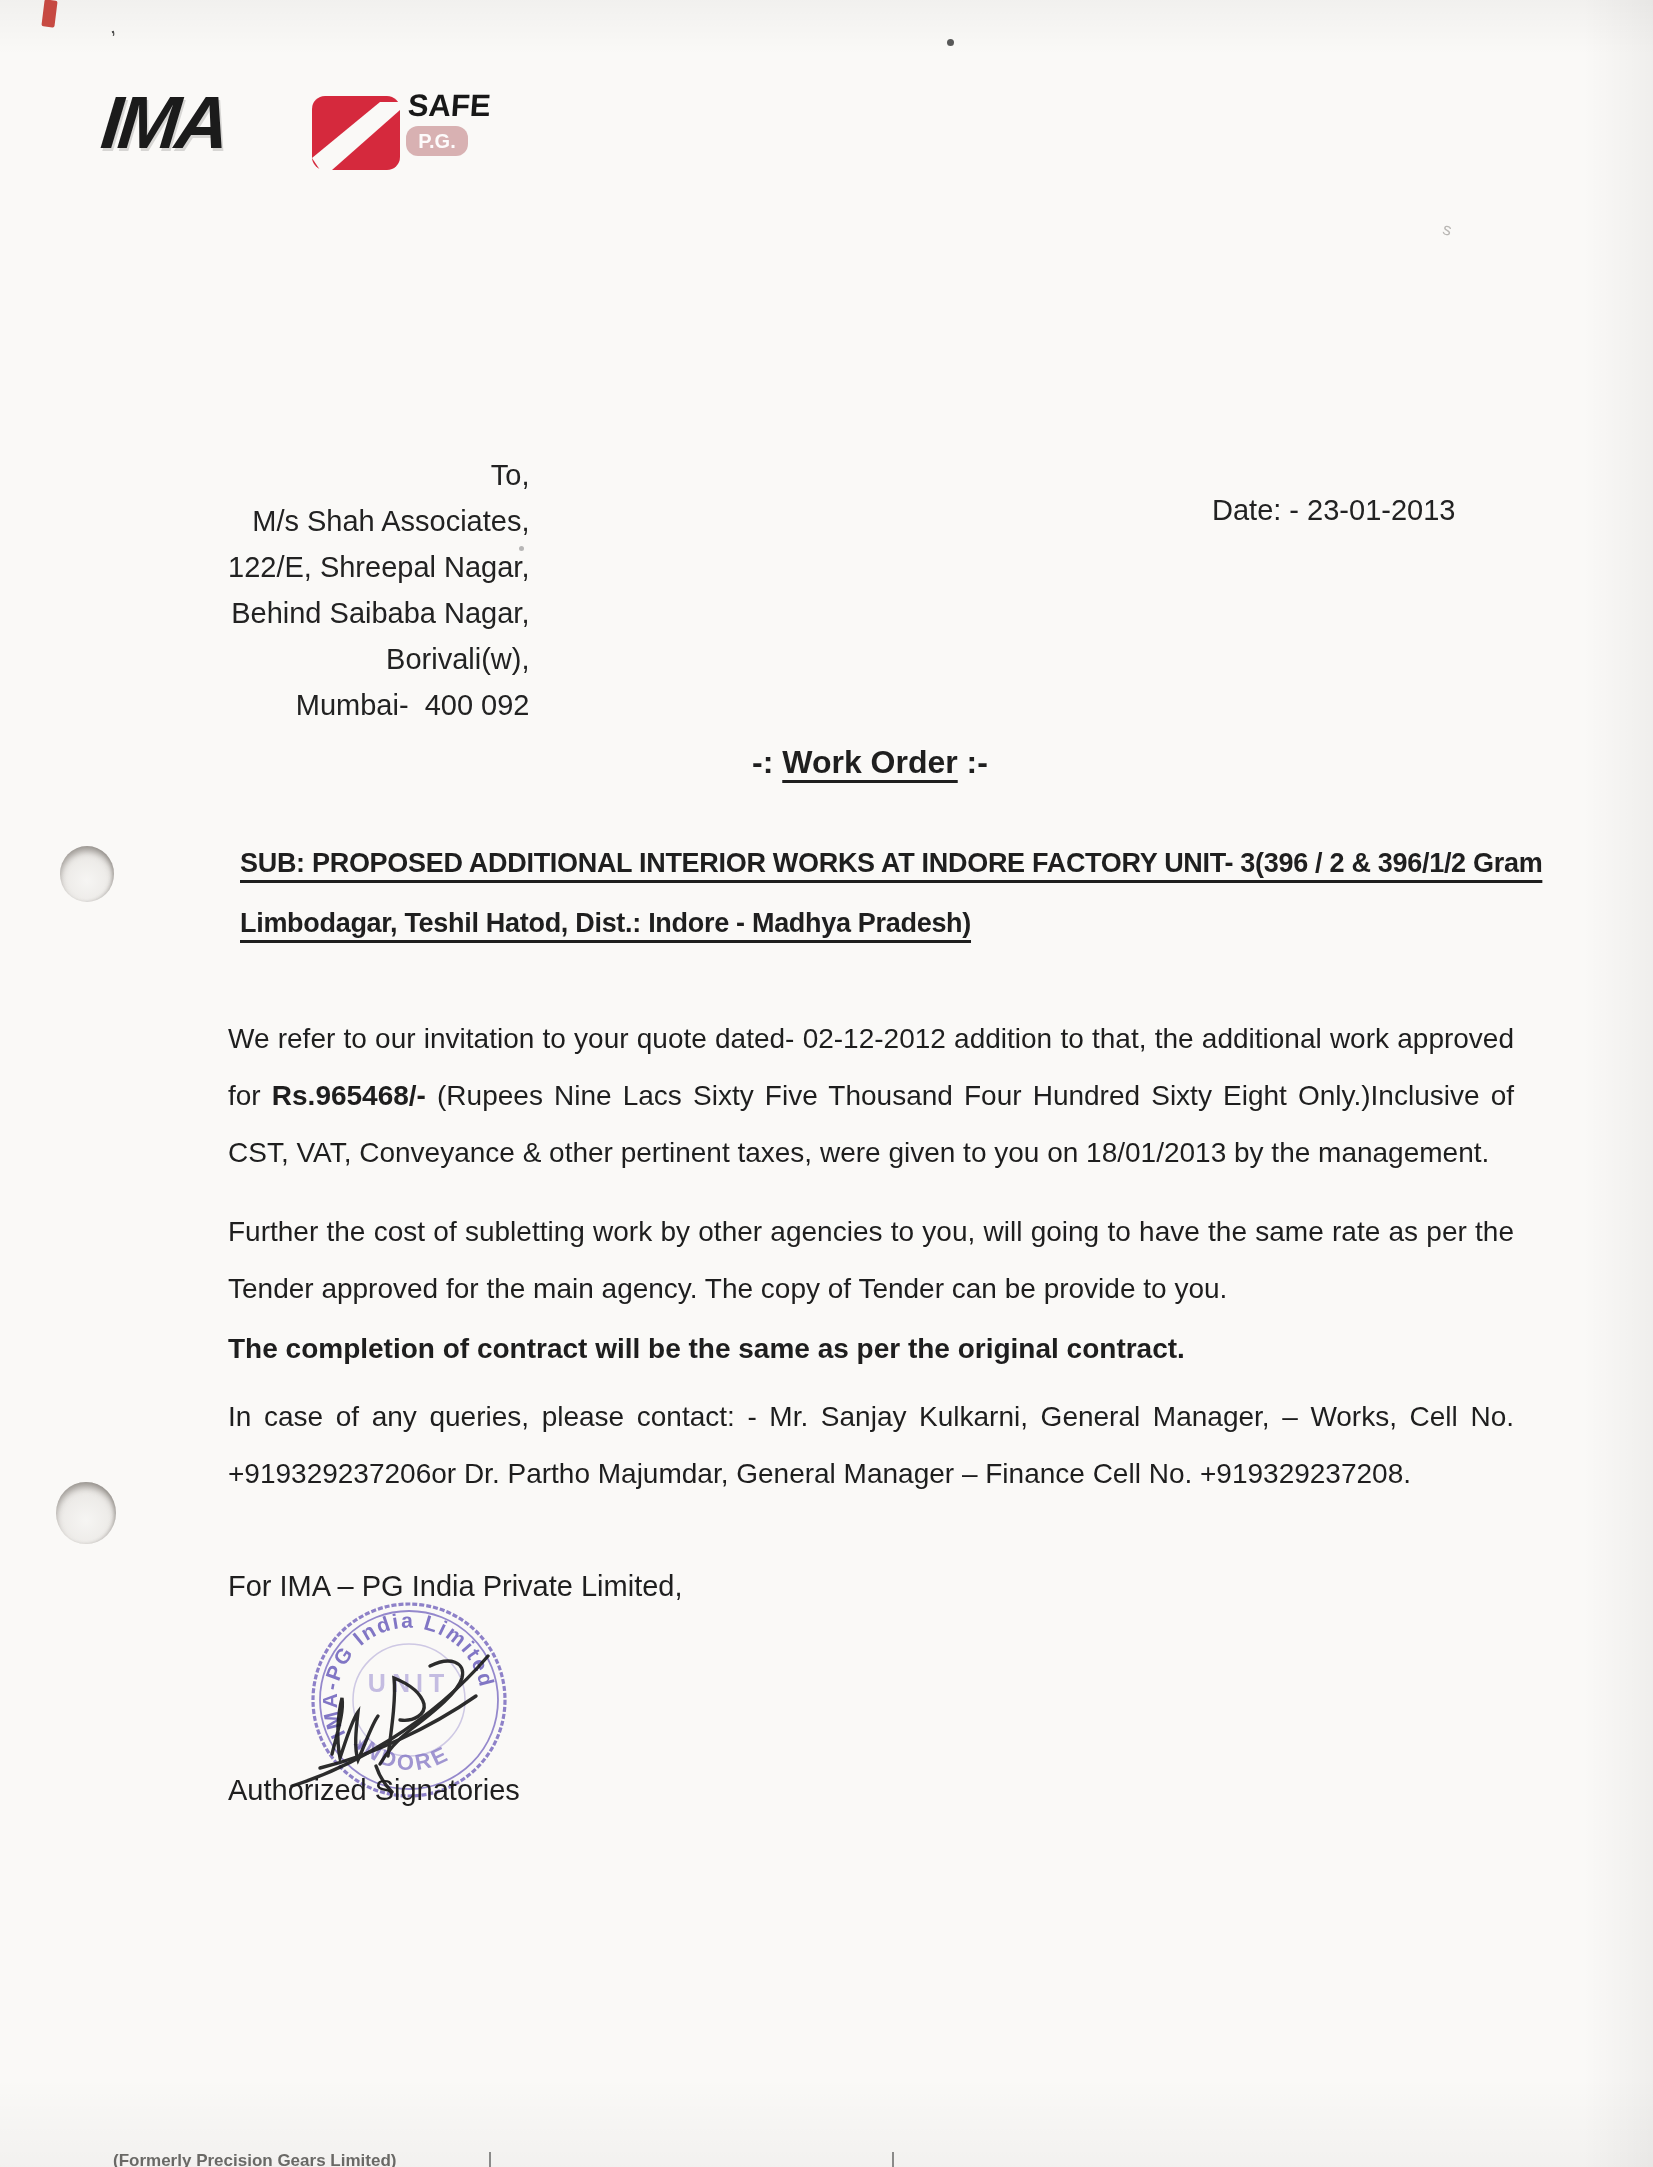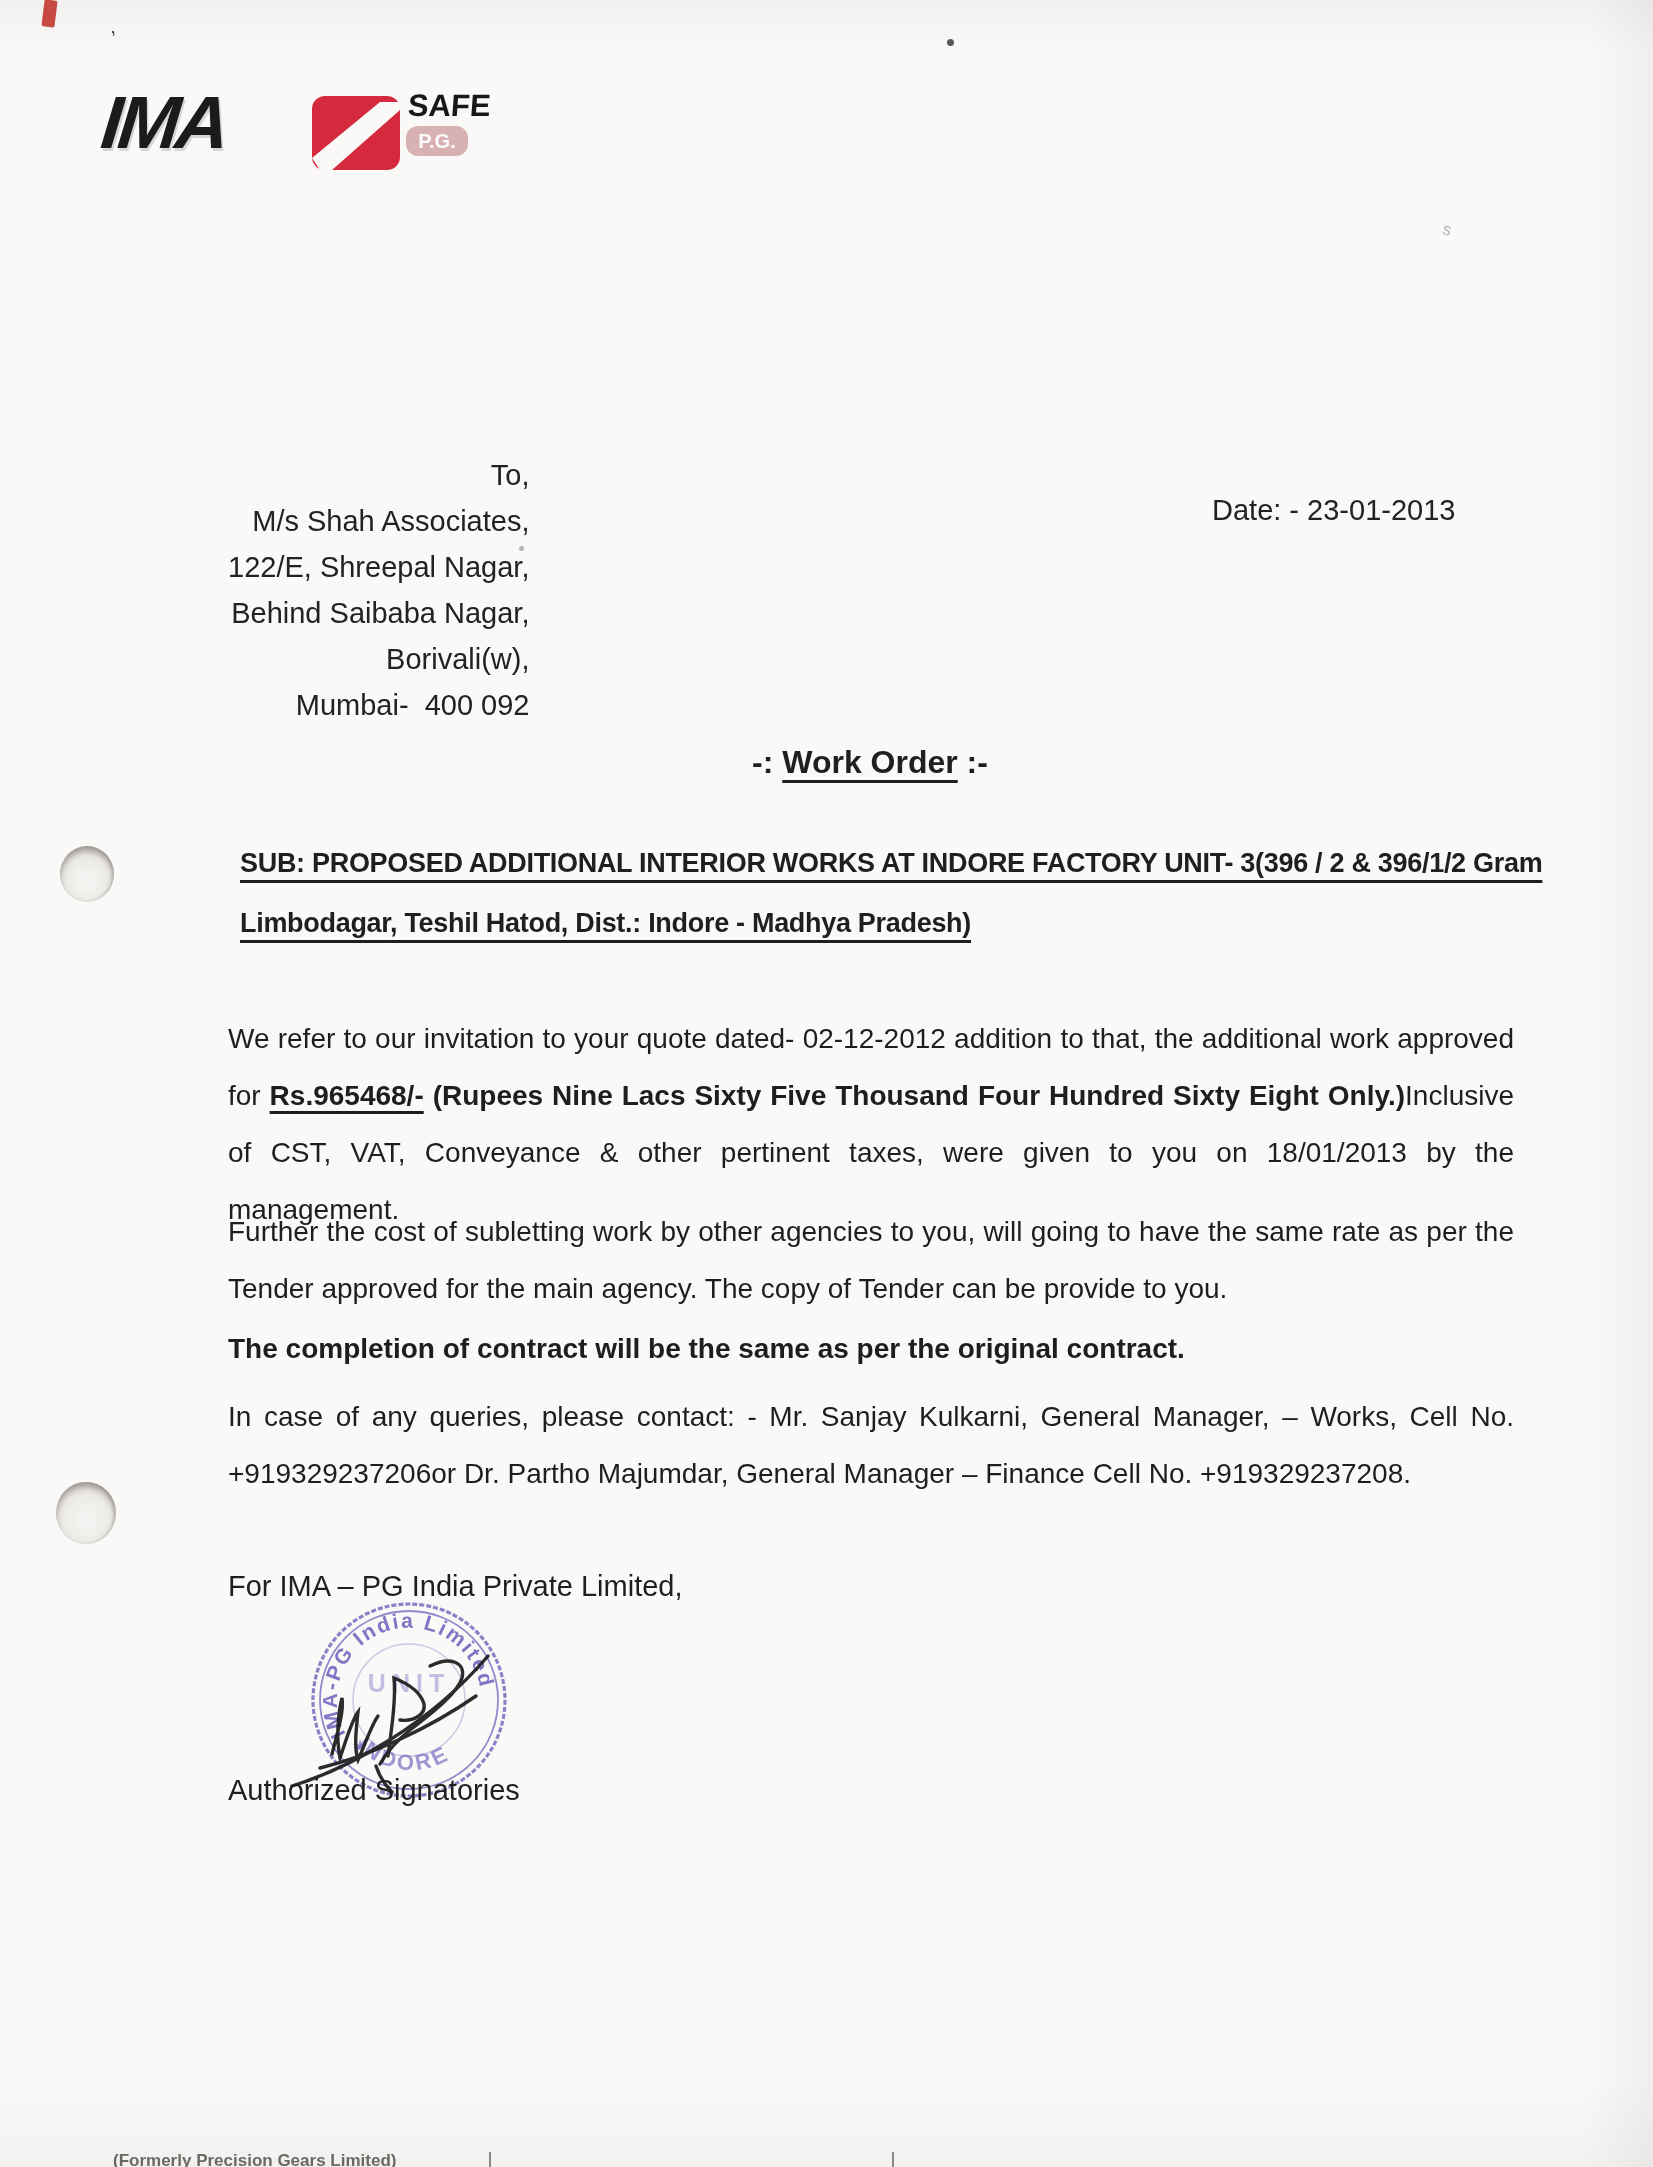--- a/index.html
+++ b/index.html
@@ -51,22 +51,22 @@
   .subject .sline span{
     text-decoration:underline;text-decoration-thickness:2.5px;text-underline-offset:8px;
   }
 
   
   .para{left:228px;width:1286px;font-size:28px;line-height:57px;text-align:justify;color:#1e1e1e;}
   .p1{top:1010px;}
   .p2{top:1203px;}
   .p3{top:1320px;font-weight:700;text-align:left;}
   .p4{top:1388px;}
-  .amt{font-weight:700;text-decoration:underline;text-decoration-thickness:2.5px;text-underline-offset:6px;}
-  .amtw{font-weight:700;margin-top:12px;}
+  .amt{font-weight:700;text-decoration-thickness:2.5px;text-underline-offset:6px;}
+  .amtw{font-weight:400;margin-top:12px;}
 
   .for-line{left:228px;top:1570px;font-size:29px;}
   .authorized{left:228px;top:1774px;font-size:29px;z-index:6;}
 
   .stamp{left:296px;top:1592px;z-index:4;filter:blur(0.4px);}
   .signature{left:280px;top:1634px;z-index:5;filter:blur(0.2px);}
 
   
   .hole{
     border-radius:50%;

